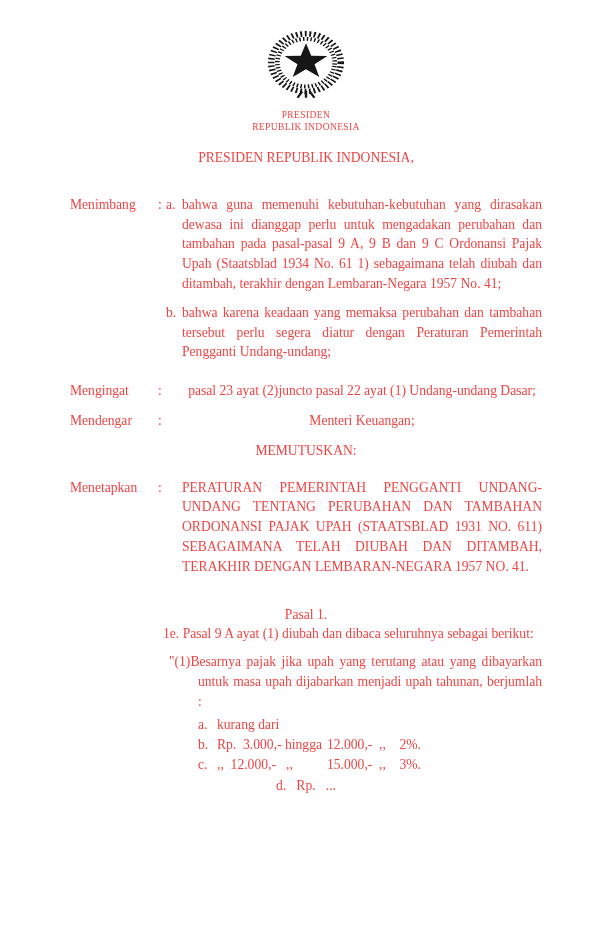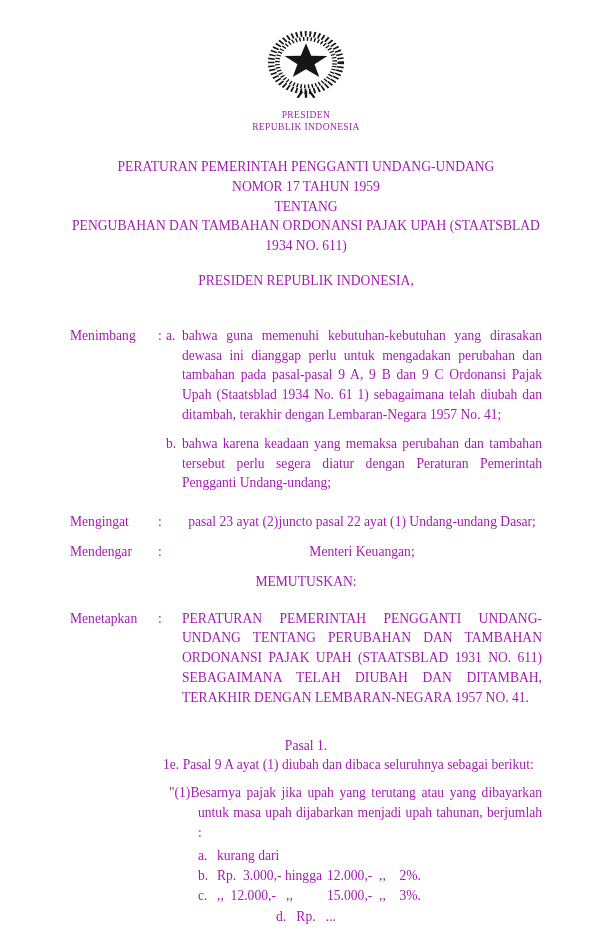--- a/index.html
+++ b/index.html
@@ -4,21 +4,21 @@
 <style>
   html, body { margin: 0; padding: 0; background: #ffffff; }
 
   .page {
     width: 612px;
     height: 936px;
     box-sizing: border-box;
     margin: 0 auto;
     padding: 0 70px;
     background: #ffffff;
-    color: #a21caf;
+    color: #ef4444;
     font-family: "Liberation Serif", "DejaVu Serif", serif;
     font-size: 13.6px;
     line-height: 19.8px;
     overflow: hidden;
     position: relative;
   }
 
   
   .letterhead { text-align: center; padding-top: 26px; }
   .letterhead svg { display: block; margin: 0 auto; }
@@ -35,21 +35,21 @@
   .clause {
     display: grid;
     grid-template-columns: 88px 24px 1fr;
     align-items: start;
   }
   .clause-label { white-space: nowrap; }
   .clause-colon { }
   .clause-body p { margin: 0; text-align: justify; }
   .clause-body.plain p { text-align: center; }
 
-  .clause.menimbang  { margin-top: 35px; }
+  .clause.menimbang  { margin-top: 27px; }
   .clause.mengingat  { margin-top: 19px; }
   .clause.mendengar  { margin-top: 10px; }
   .clause.menetapkan { margin-top: 17px; }
 
   .lettered-item { position: relative; }
   .lettered-item + .lettered-item { margin-top: 9px; }
   .lettered-item .marker { position: absolute; left: -16px; top: 0; }
   .lettered-item p { margin: 0; text-align: justify; }
 
   .decision-heading { text-align: center; margin-top: 10px; }
@@ -86,27 +86,20 @@
         <circle cx="50" cy="47" r="37" stroke-width="7" stroke-dasharray="2 2.8"></circle>
         <circle cx="50" cy="47" r="30.5" stroke-width="5" stroke-dasharray="1.6 2.4" transform="rotate(8 50 47)"></circle>
       </g>
       <polygon fill="#161616" points="50,22 55.6,38.2 72.8,38.6 59.1,49 64.1,65.4 50,55.6 35.9,65.4 40.9,49 27.2,38.6 44.4,38.2"></polygon>
       <path d="M46,84 l-5,8 M54,84 l5,8 M50,83 l0,9" stroke="#161616" stroke-width="2.5" fill="none"></path>
     </svg>
     <div class="letterhead-line first">PRESIDEN</div>
     <div class="letterhead-line">REPUBLIK INDONESIA</div>
   </div>
 
-  <div class="title-block">
-    <div>PERATURAN PEMERINTAH PENGGANTI UNDANG-UNDANG</div>
-    <div>NOMOR 17 TAHUN 1959</div>
-    <div>TENTANG</div>
-    <div>PENGUBAHAN DAN TAMBAHAN ORDONANSI PAJAK UPAH (STAATSBLAD</div>
-    <div>1934 NO. 611)</div>
-  </div>
 
   <div class="salutation">PRESIDEN REPUBLIK INDONESIA,</div>
 
   <div class="clause menimbang">
     <div class="clause-label">Menimbang</div>
     <div class="clause-colon">:</div>
     <div class="clause-body">
       <div class="lettered-item">
         <span class="marker">a.</span>
         <p>bahwa guna memenuhi kebutuhan-kebutuhan yang dirasakan dewasa ini dianggap perlu untuk mengadakan perubahan dan tambahan pada pasal-pasal 9 A, 9 B dan 9 C Ordonansi Pajak Upah (Staatsblad 1934 No. 61 1) sebagaimana telah diubah dan ditambah, terakhir dengan Lembaran-Negara 1957 No. 41;</p>

